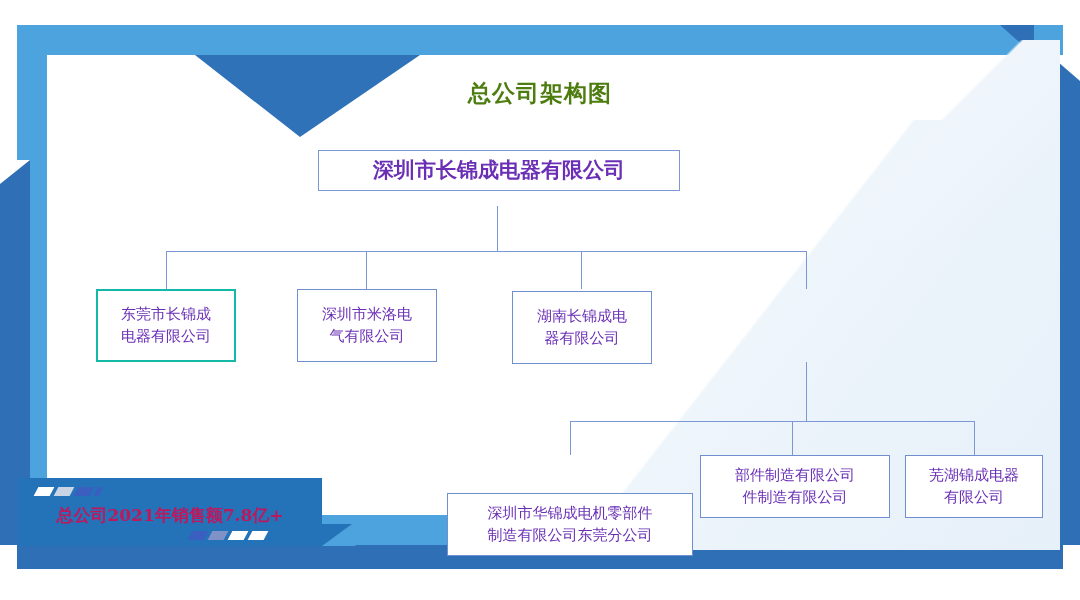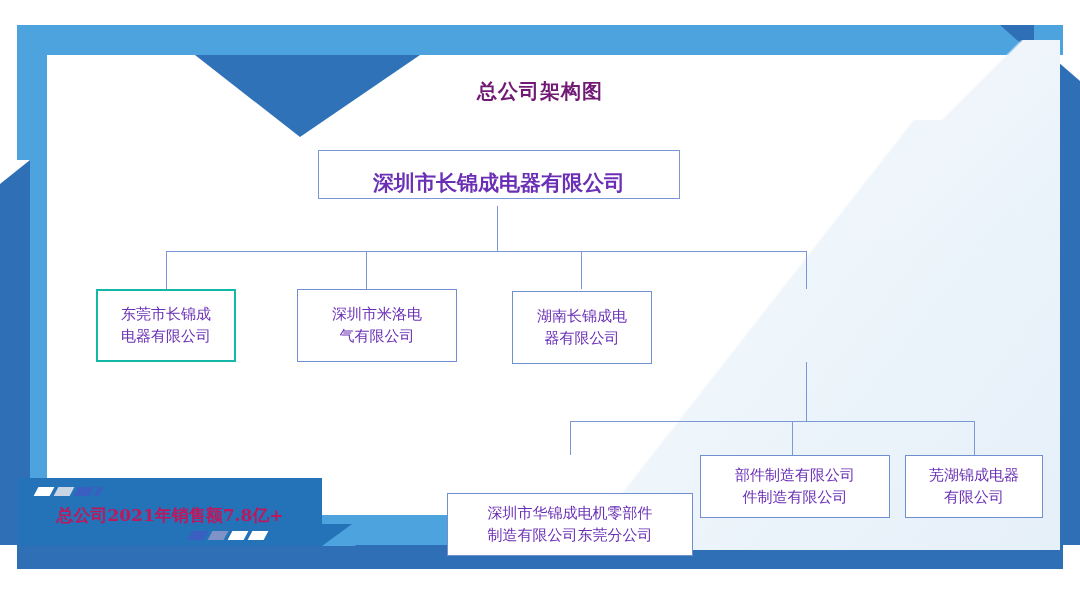--- a/index.html
+++ b/index.html
@@ -86,23 +86,23 @@
     background: linear-gradient(135deg, rgba(255,255,255,0) 0%, rgba(255,255,255,0) 40%, #eff5fb 41%, #e9f2fa 100%);
     pointer-events: none;
   }
 
   
   #chart-title {
     position: absolute;
     left: 0; top: 78px;
     width: 1080px;
     text-align: center;
-    font-size: 20px;
+    font-size: 23px;
     font-weight: bold;
-    color: #701a75;
+    color: #4d7c0f;
     letter-spacing: 1px;
   }
 
   
   .node {
     position: absolute;
     box-sizing: border-box;
     background: #ffffff;
     border: 1px solid #6f8fd0;
     color: #6a2fb5;
@@ -206,32 +206,32 @@
   <div class="conn v" style="left:366px; top:251px; height:38px;"></div>
   <div class="conn v" style="left:581px; top:251px; height:38px;"></div>
   <div class="conn v" style="left:806px; top:251px; height:38px;"></div>
 
   <div class="conn v" style="left:806px; top:362px; height:60px;"></div>
   <div class="conn h" style="left:570px; top:421px; width:405px;"></div>
   <div class="conn v" style="left:570px; top:421px; height:34px;"></div>
   <div class="conn v" style="left:792px; top:421px; height:34px;"></div>
   <div class="conn v" style="left:974px; top:421px; height:34px;"></div>
 
-  <div class="node root" style="left:318px; top:150px; width:362px; height:49px;align-items:flex-end;">
+  <div class="node root" style="left:318px; top:150px; width:362px; height:41px;">
     <span class="txt">深圳市长锦成电器有限公司</span>
   </div>
 
   <div class="node lvl2 emphasis" style="left:96px; top:289px; width:140px; height:73px;">
     <span>
       <span class="txt">东莞市长锦成</span>
       <span class="txt">电器有限公司</span>
     </span>
   </div>
 
-  <div class="node lvl2" style="left:297px; top:289px; width:160px; height:73px;">
+  <div class="node lvl2" style="left:297px; top:289px; width:140px; height:73px;">
     <span>
       <span class="txt">深圳市米洛电</span>
       <span class="txt">气有限公司</span>
     </span>
   </div>
 
   <div class="node lvl2" style="left:512px; top:291px; width:140px; height:73px;">
     <span>
       <span class="txt">湖南长锦成电</span>
       <span class="txt">器有限公司</span>

